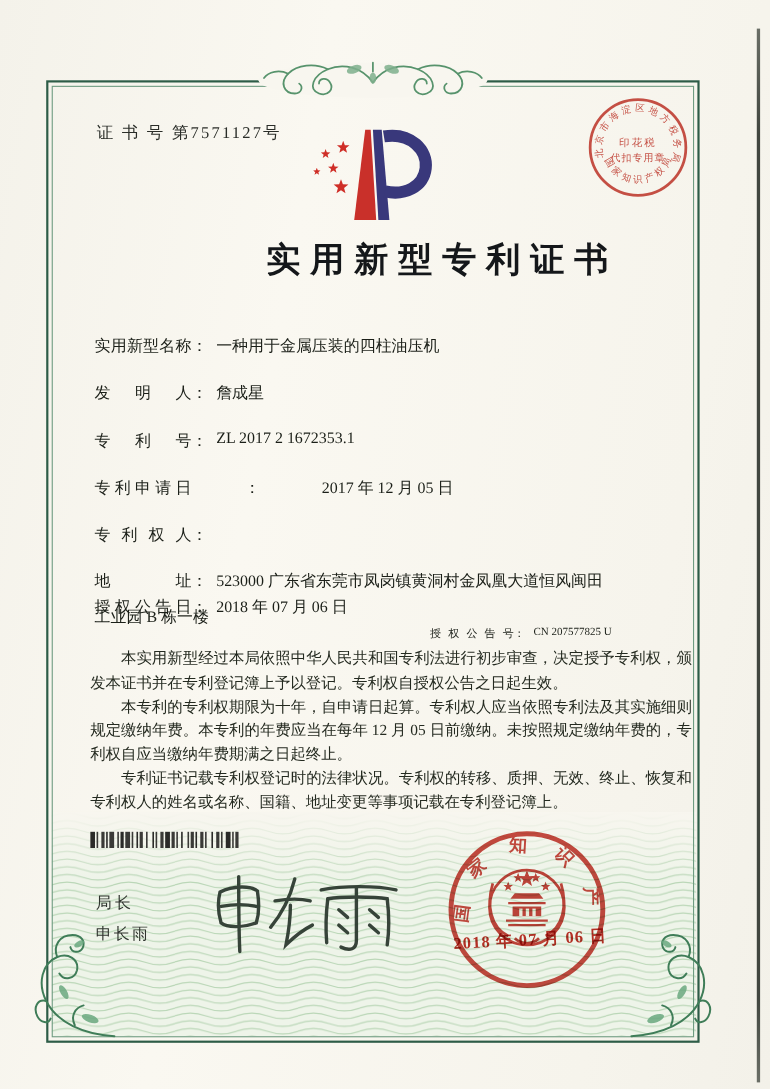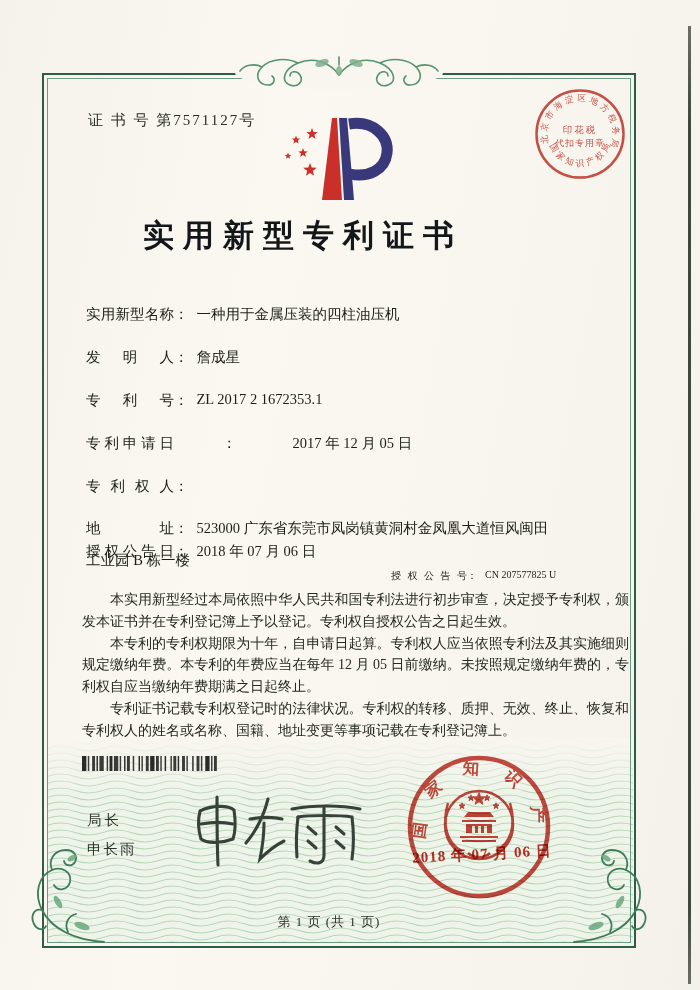--- a/index.html
+++ b/index.html
@@ -3,21 +3,21 @@
 <meta charset="utf-8">
 <style>
   html,body{margin:0;padding:0;}
   body{width:700px;height:990px;background:#e9e7e0;font-family:"Liberation Serif",serif;}
   .page{position:relative;width:700px;height:990px;background:linear-gradient(100deg,#f4f2ea,#faf8f1 35%,#f6f4ec 80%,#f3f1e9);overflow:hidden;}
   .abs{position:absolute;}
   .edge-line{left:688px;top:26px;width:3px;height:958px;background:linear-gradient(#6a6e66,#41463f 10%,#41463f 92%,#6a6e66);}
   .frame-outer{left:42px;top:73px;width:590px;height:871px;border:2.5px solid #2d5c47;}
   .frame-inner{position:absolute;left:3px;top:3px;right:3px;bottom:3px;border:1px solid #6e9c81;}
   .cert-no{left:88px;top:111px;font-size:15px;letter-spacing:2px;color:#2a2d28;}
-  .title{left:44px;top:215px;width:518px;text-align:center;font-size:31px;font-weight:700;letter-spacing:9px;color:#14171a;}
+  .title{left:44px;top:215px;width:518px;text-align:right;font-size:31px;font-weight:700;letter-spacing:9px;color:#14171a;}
   .frow{left:86px;display:flex;align-items:flex-start;font-size:14.5px;color:#1b1f18;}
   .flabel{display:inline-block;width:88px;text-align:justify;text-align-last:justify;white-space:nowrap;}
   .fcolon{margin:0 2px 0 0;}
   .fval{margin-left:6px;white-space:nowrap;}
   .fval2{margin-top:7px;font-size:14.5px;color:#1b1f18;}
   .grant-no{left:391px;top:569px;font-size:10px;color:#1b1f18;display:flex;}
   .grant-no .flabel{width:76px;}
   .body-text{left:82px;top:589px;width:547px;font-size:14px;line-height:21.8px;text-align:justify;color:#242a20;}
   .body-text p{margin:0;text-indent:2em;}
   .footer{left:44px;top:913px;width:570px;text-align:center;font-size:13px;color:#2c302a;letter-spacing:1px;}
@@ -254,15 +254,14 @@
       <rect x="80" y="75" width="3" height="7" fill="#f8f6ef" stroke="none"></rect>
       <path d="M56 86 H94" fill="none" stroke-width="2"></path>
       <path d="M58 90 H92" fill="none" stroke-width="2"></path>
       <path d="M44 52 C38 72 42 92 58 100" fill="none" stroke-width="2.5"></path>
       <path d="M106 52 C112 72 108 92 92 100" fill="none" stroke-width="2.5"></path>
       <path d="M64 102 C70 108 80 108 86 102" fill="none" stroke-width="2.5"></path>
     </g>
   </svg>
   <div class="abs seal-date">2018 年 07 月 06 日</div>
 
-  <div class="abs footer">第 1 页 (共 1 页)</div>
 
 </div>
 
 </body></html>

